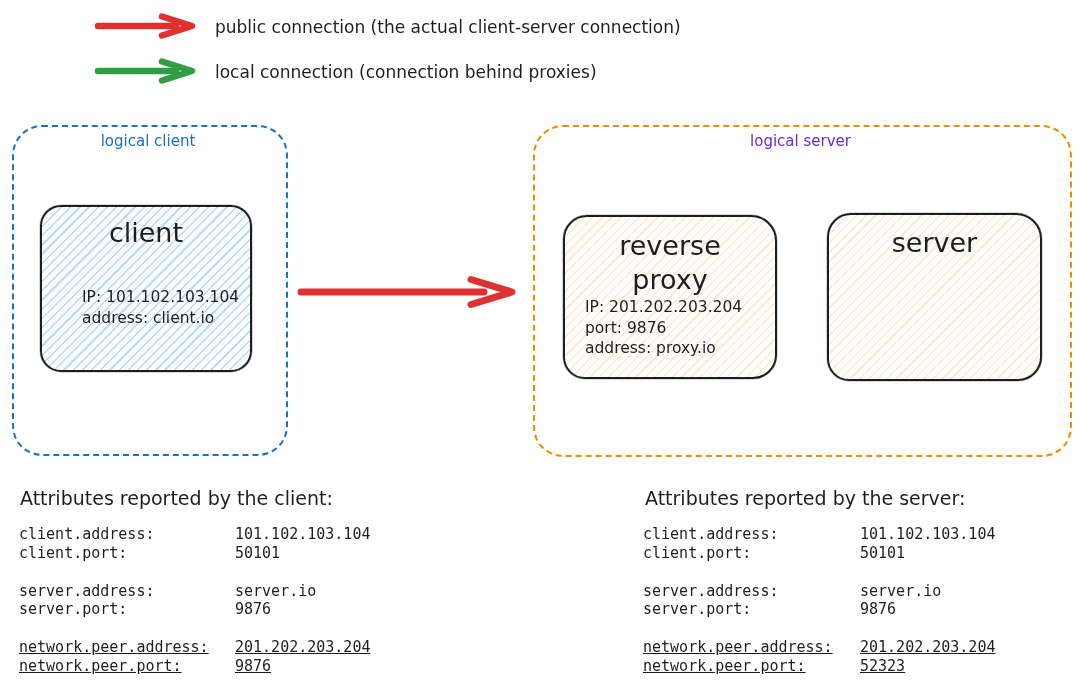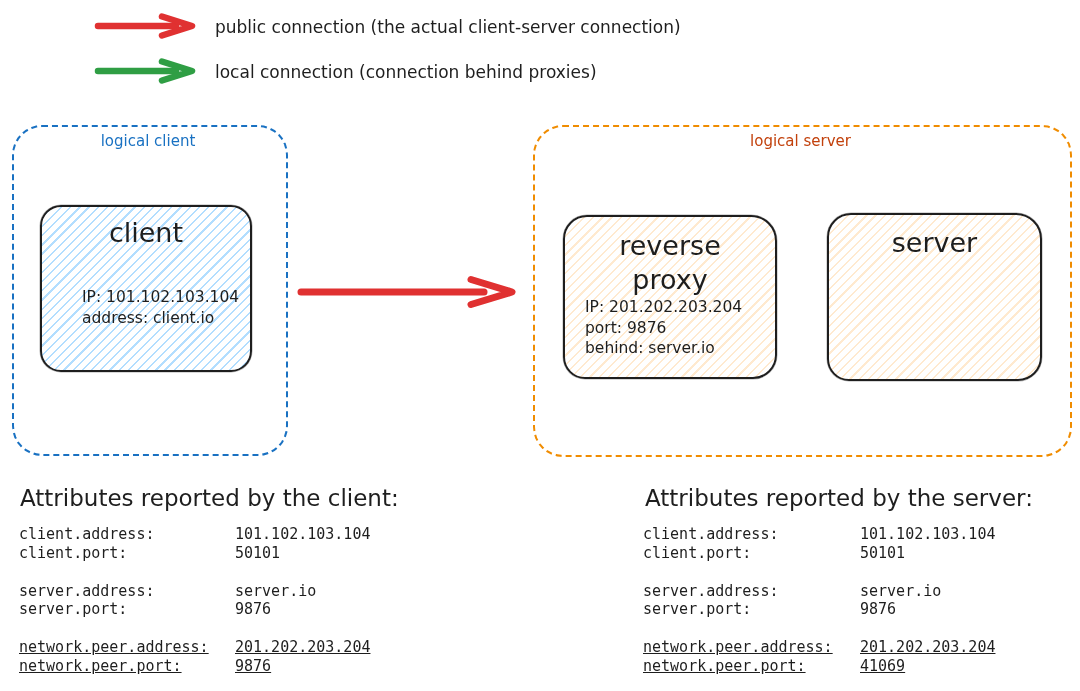--- a/index.html
+++ b/index.html
@@ -6,36 +6,36 @@
   .canvas{
     position:relative;width:1080px;height:691px;background:#ffffff;
     font-family:"DejaVu Sans",sans-serif;color:#1e1e1e;overflow:hidden;
   }
   .legend-label{position:absolute;font-size:17px;line-height:24px;white-space:nowrap;}
   .arrow-svg{position:absolute;}
   .dashed-box{position:absolute;border:2.5px dashed #1971c2;border-radius:30px;background:transparent;}
   .dashed-box.orange{border-color:#f08c00;}
   .group-label{position:absolute;font-size:15px;line-height:20px;text-align:center;}
   .group-label.blue{color:#1971c2;}
-  .group-label.orange{color:#c2410c;}
+  .group-label.orange{color:#6d28d9;}
   .node-box{
     position:absolute;border:2px solid #1e1e1e;
     box-shadow:0 0 0 0.5px rgba(30,30,30,0.35);
   }
   .node-box.blue-hatch{
     border-radius:26px 24px 22px 26px;
     background:repeating-linear-gradient(135deg, rgba(165,216,255,0.85) 0 1.6px, rgba(255,255,255,0) 1.6px 6.5px);
   }
   .node-box.orange-hatch{
     border-radius:24px 26px 24px 22px;
     background:repeating-linear-gradient(135deg, rgba(255,216,168,0.55) 0 1.6px, rgba(255,255,255,0) 1.6px 6.5px);
   }
   .node-title{position:absolute;left:0;right:0;text-align:center;font-size:27px;line-height:34px;white-space:nowrap;}
   .node-details{position:absolute;font-size:15.5px;line-height:20.5px;white-space:nowrap;}
-  .attr-heading{position:absolute;font-size:23px;line-height:24px;white-space:nowrap;}
+  .attr-heading{position:absolute;font-size:19px;line-height:24px;white-space:nowrap;}
   .attr-table{position:absolute;font-family:"DejaVu Sans Mono",monospace;font-size:15px;line-height:18.8px;}
   .attr-group{margin-bottom:19px;}
   .attr-group:last-child{margin-bottom:8px;text-decoration:underline;}
   .attr-row{display:grid;white-space:nowrap;}
   .attr-table.left .attr-row{grid-template-columns:216px auto;}
   .attr-table.right .attr-row{grid-template-columns:217px auto;}
 </style>
 </head>
 <body>
 
@@ -71,21 +71,21 @@
 
   <div class="dashed-box orange" style="left:533px;top:125px;width:535px;height:328px;"></div>
   <div class="group-label orange" style="left:533px;top:131px;width:535px;">logical server</div>
 
   <div class="node-box orange-hatch" style="left:563px;top:215px;width:210px;height:160px;">
     <div class="node-title" style="top:12px;">reverse</div>
     <div class="node-title" style="top:46px;">proxy</div>
     <div class="node-details" style="left:20px;top:80px;">
       <div>IP: 201.202.203.204</div>
       <div>port: 9876</div>
-      <div>behind: server.io</div>
+      <div>address: proxy.io</div>
     </div>
   </div>
 
   <div class="node-box orange-hatch" style="left:827px;top:213px;width:211px;height:164px;">
     <div class="node-title" style="top:11px;">server</div>
   </div>
 
   <div class="attr-heading" style="left:20px;top:486px;">Attributes reported by the client:</div>
   <div class="attr-table left" style="left:19px;top:525px;">
     <div class="attr-group">
@@ -142,18 +142,18 @@
         <span>9876</span>
       </div>
     </div>
     <div class="attr-group">
       <div class="attr-row">
         <span>network.peer.address:</span>
         <span>201.202.203.204</span>
       </div>
       <div class="attr-row">
         <span>network.peer.port:</span>
-        <span>41069</span>
+        <span>52323</span>
       </div>
     </div>
   </div>
 
 </div>
 
 </body></html>

